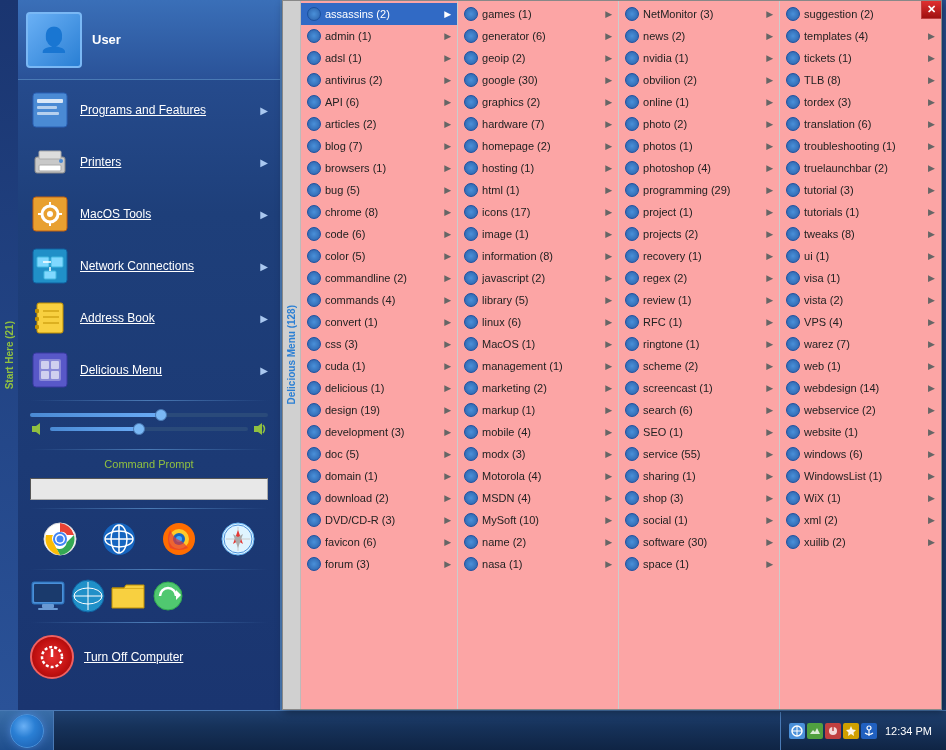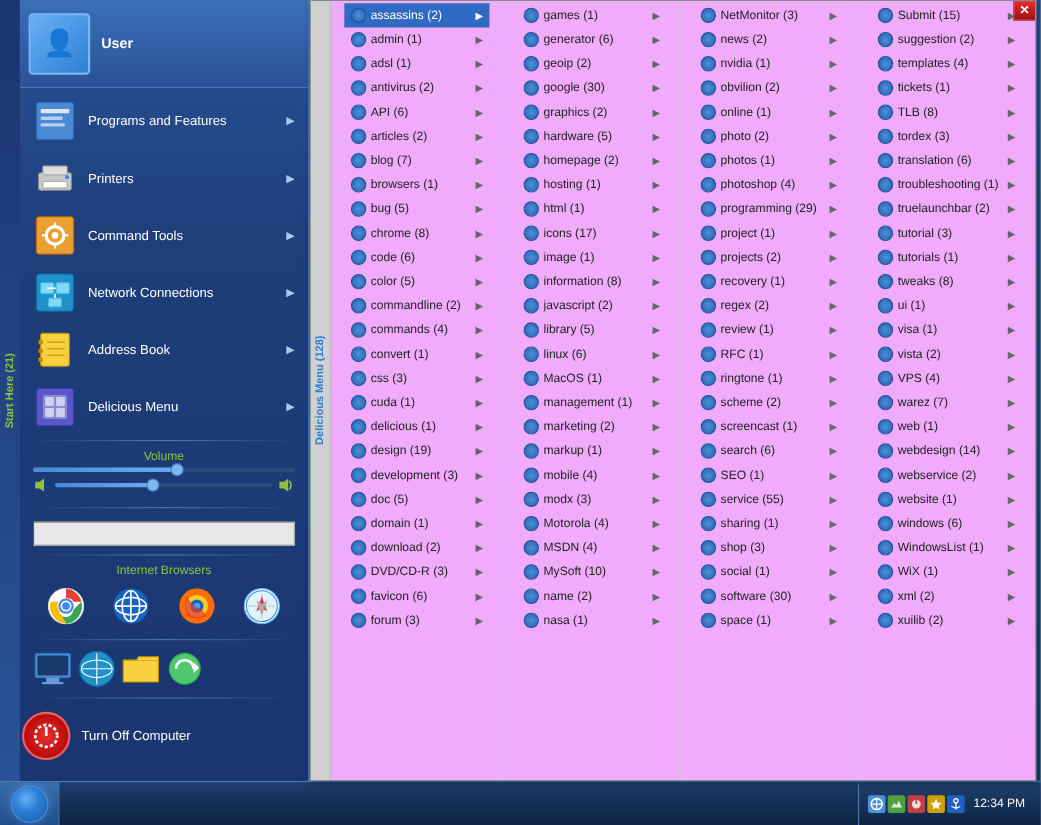--- a/index.html
+++ b/index.html
@@ -153,20 +153,21 @@
       margin-right: 10px;
       display: flex;
       align-items: center;
       justify-content: center;
       flex-shrink: 0;
     }
 
     .sidebar-item-text {
       flex: 1;
       font-size: 12px;
+      text-decoration: underline;
     }
 
     .sidebar-item-arrow {
       font-size: 10px;
       color: #aac8f0;
     }
 
     .sidebar-divider {
       height: 1px;
       background: linear-gradient(to right, transparent, #4a7ab5, transparent);
@@ -245,21 +246,21 @@
       display: flex;
       align-items: center;
       justify-content: center;
       cursor: pointer;
     }
 
     
     .turnoff-item {
       display: flex;
       align-items: center;
-      padding: 8px 2px;
+      padding: 8px 12px;
       cursor: pointer;
       color: white;
       font-size: 13px;
       min-height: 60px;
       position: relative;
     }
 
     .turnoff-icon {
       width: 44px;
       height: 44px;
@@ -327,22 +328,22 @@
       z-index: 30;
       font-weight: bold;
     }
 
     
     .menu-column {
       width: 165px;
       height: 100%;
       overflow-y: auto;
       border-right: 1px solid #ccc;
-      padding: 2px 12px;
-      background: #f0abfc;
+      padding: 2px 0;
+      background: #fca5a5;
     }
 
     .menu-column:last-child {
       border-right: none;
     }
 
     .menu-item {
       display: flex;
       align-items: center;
       padding: 3px 6px;
@@ -471,21 +472,21 @@
             <svg width="38" height="38" viewBox="0 0 38 38">
               <rect x="2" y="2" width="34" height="34" rx="3" fill="#e8a030" stroke="#c06010" stroke-width="1"></rect>
               <circle cx="19" cy="19" r="8" fill="none" stroke="white" stroke-width="3"></circle>
               <circle cx="19" cy="19" r="3" fill="white"></circle>
               <line x1="19" y1="7" x2="19" y2="11" stroke="white" stroke-width="2"></line>
               <line x1="19" y1="27" x2="19" y2="31" stroke="white" stroke-width="2"></line>
               <line x1="7" y1="19" x2="11" y2="19" stroke="white" stroke-width="2"></line>
               <line x1="27" y1="19" x2="31" y2="19" stroke="white" stroke-width="2"></line>
             </svg>
           </div>
-          <span class="sidebar-item-text">Command Tools</span>
+          <span class="sidebar-item-text">MacOS Tools</span>
           <span class="sidebar-item-arrow">▶</span>
         </div>
 
         <div class="sidebar-item">
           <div class="sidebar-item-icon">
             <svg width="38" height="38" viewBox="0 0 38 38">
               <rect x="2" y="2" width="34" height="34" rx="3" fill="#2090c8" stroke="#1060a0" stroke-width="1"></rect>
               <rect x="6" y="10" width="12" height="10" rx="1" fill="#80d8ff" stroke="#40b8e0" stroke-width="1"></rect>
               <rect x="20" y="10" width="12" height="10" rx="1" fill="#80d8ff" stroke="#40b8e0" stroke-width="1"></rect>
               <rect x="13" y="24" width="12" height="8" rx="1" fill="#80d8ff" stroke="#40b8e0" stroke-width="1"></rect>
@@ -524,21 +525,20 @@
               <rect x="20" y="20" width="8" height="8" rx="1" fill="white" opacity="0.6"></rect>
             </svg>
           </div>
           <span class="sidebar-item-text">Delicious Menu</span>
           <span class="sidebar-item-arrow">▶</span>
         </div>
 
         <div class="sidebar-divider"></div>
 
         <div class="volume-section">
-          <div style="color:#90c040; margin-bottom:3px;">Volume</div>
           <div style="position:relative; margin: 2px 0;">
             <div class="volume-bar" style="margin:4px 0;">
               <div class="volume-bar-fill" style="width:55%"></div>
               <div class="volume-handle" style="left:calc(55% - 6px)"></div>
             </div>
           </div>
           <div style="display:flex;align-items:center;gap:4px; margin:4px 0;">
             <svg width="16" height="16" viewBox="0 0 16 16">
               <polygon points="2,5 6,5 10,2 10,14 6,11 2,11" fill="#90c040"></polygon>
             </svg>
@@ -549,27 +549,27 @@
             <svg width="16" height="16" viewBox="0 0 16 16">
               <polygon points="2,5 6,5 10,2 10,14 6,11 2,11" fill="#90c040"></polygon>
               <path d="M11,4 Q14,8 11,12" stroke="#90c040" stroke-width="1.5" fill="none"></path>
             </svg>
           </div>
         </div>
 
         <div class="sidebar-divider"></div>
 
         <div class="cmd-section">
+          <div style="color:#90c040; margin-bottom:4px;">Command Prompt</div>
           <input type="text" class="cmd-input" placeholder="" style="">
         </div>
 
         <div class="sidebar-divider"></div>
 
         <div class="browsers-section">
-          <div style="color:#90c040; margin-bottom:4px;">Internet Browsers</div>
           <div class="browser-icons">
 
             <div class="browser-icon-item">
               <svg width="34" height="34" viewBox="0 0 34 34">
                 <circle cx="17" cy="17" r="16" fill="white" stroke="#ddd" stroke-width="1"></circle>
                 <circle cx="17" cy="17" r="7" fill="#4285f4"></circle>
                 <path d="M17,1 A16,16 0 0,1 31,13 L24,13 A7,7 0 0,0 17,10 Z" fill="#ea4335"></path>
                 <path d="M31,13 A16,16 0 0,1 17,33 L13,26 A7,7 0 0,0 23.6,20.5 Z" fill="#34a853"></path>
                 <path d="M17,33 A16,16 0 0,1 3,13 L10,13 A7,7 0 0,0 10.4,20.5 Z" fill="#fbbc05"></path>
                 <circle cx="17" cy="17" r="5" fill="white"></circle>
@@ -822,21 +822,21 @@
         <span class="menu-item-text">google (30)</span>
         <span class="menu-item-arrow">▶</span>
       </div>
       <div class="menu-item">
         <div class="menu-item-icon"></div>
         <span class="menu-item-text">graphics (2)</span>
         <span class="menu-item-arrow">▶</span>
       </div>
       <div class="menu-item">
         <div class="menu-item-icon"></div>
-        <span class="menu-item-text">hardware (5)</span>
+        <span class="menu-item-text">hardware (7)</span>
         <span class="menu-item-arrow">▶</span>
       </div>
       <div class="menu-item">
         <div class="menu-item-icon"></div>
         <span class="menu-item-text">homepage (2)</span>
         <span class="menu-item-arrow">▶</span>
       </div>
       <div class="menu-item">
         <div class="menu-item-icon"></div>
         <span class="menu-item-text">hosting (1)</span>
@@ -1061,25 +1061,20 @@
         <span class="menu-item-arrow">▶</span>
       </div>
       <div class="menu-item">
         <div class="menu-item-icon"></div>
         <span class="menu-item-text">space (1)</span>
         <span class="menu-item-arrow">▶</span>
       </div>
     </div>
 
     <div class="menu-column scrollbar-thin">
-      <div class="menu-item">
-        <div class="menu-item-icon"></div>
-        <span class="menu-item-text">Submit (15)</span>
-        <span class="menu-item-arrow">▶</span>
-      </div>
       <div class="menu-item">
         <div class="menu-item-icon"></div>
         <span class="menu-item-text">suggestion (2)</span>
         <span class="menu-item-arrow">▶</span>
       </div>
       <div class="menu-item">
         <div class="menu-item-icon"></div>
         <span class="menu-item-text">templates (4)</span>
         <span class="menu-item-arrow">▶</span>
       </div>

